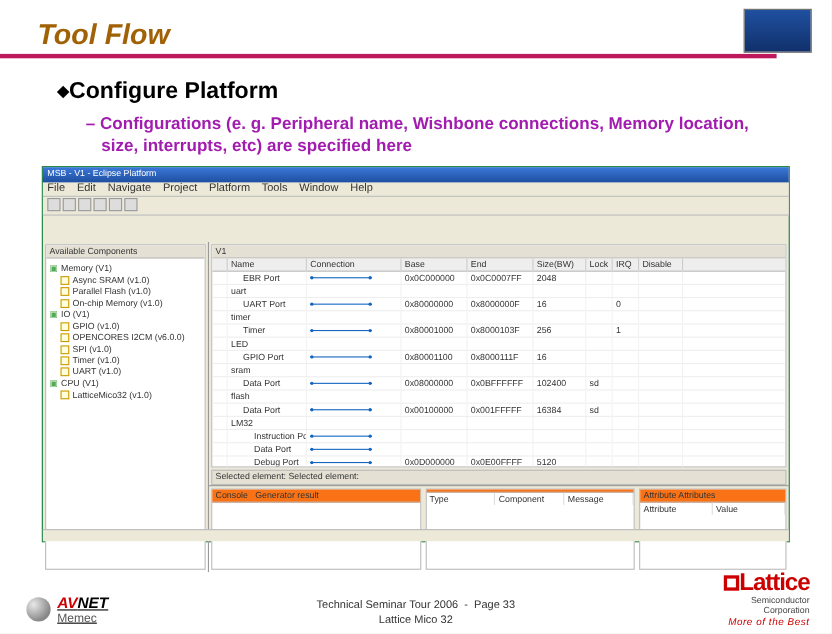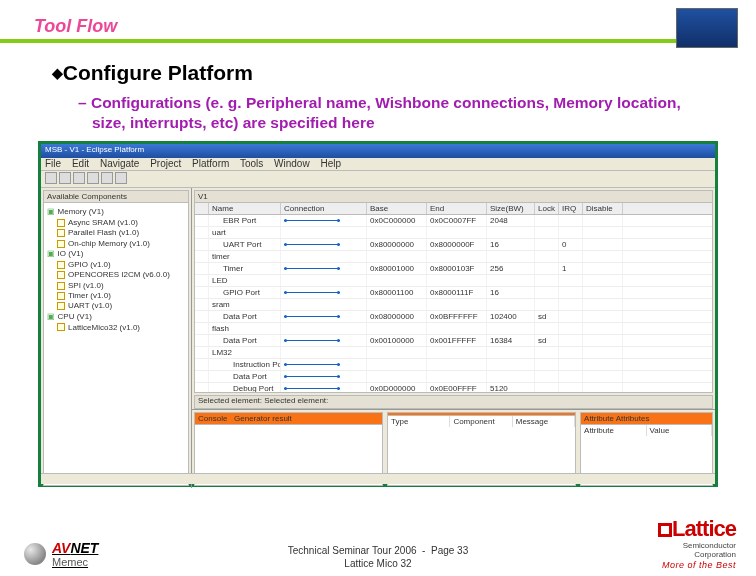--- a/index.html
+++ b/index.html
@@ -1,30 +1,30 @@
 <!DOCTYPE html>
 <html><head>
 <meta charset="utf-8">
 <style>
   body { margin:0; padding:0; width:756px; height:576px; font-family:Arial, sans-serif; background:#fff; overflow:hidden; }
   .slide { width:756px; height:576px; position:relative; box-sizing:border-box; padding:16px 0 0 0; }
-  .title { font-size:18px; font-weight:bold; font-style:italic; color:#ec4899; padding:0 0 2px 34px; border-bottom:4px solid #84cc16; margin-right:50px;}
+  .title { font-size:26px; font-weight:bold; font-style:italic; color:#a16207; padding:0 0 2px 34px; border-bottom:4px solid #be185d; margin-right:50px;}
   .logo-top { position:absolute; top:8px; right:18px; width:60px; height:38px; background:linear-gradient(180deg,#2050a0,#10306a); border:1px solid #666; }
   .content { padding:18px 40px 0 52px; }
   .b1 { font-size:21px; font-weight:bold; color:#000; margin-bottom:8px; }
   .b1::before { content:"\25C6 "; font-size:14px; position:relative; top:-2px;}
   .b2 { font-size:15.5px; font-weight:bold; color:#a21caf; margin:0 0 8px 26px; text-indent:-14px; padding-left:14px; line-height:1.3;}
   .b2::before { content:"\2013  "; }
-  .shot { margin:4px 38px 0 38px; border:3px solid #15803d; height:340px; background:#ece9d8; position:relative; font-family:Tahoma,Arial; font-size:8px; color:#333; }
+  .shot { margin:4px 38px 0 38px; border:1px solid #15803d; height:340px; background:#ece9d8; position:relative; font-family:Tahoma,Arial; font-size:8px; color:#333; }
   .titlebar { height:14px; background:linear-gradient(180deg,#3b78d8,#1e4ea0); color:#fff; font-size:8px; padding:1px 4px; box-sizing:border-box; }
   .menubar { height:12px; background:#ece9d8; border-bottom:1px solid #bbb; padding:0 4px; font-size:10px; color:#333; }
   .menubar span { margin-right:8px; }
   .toolbar { height:14px; background:#ece9d8; border-bottom:1px solid #bbb; padding:1px 4px; }
   .toolbar .t-item { display:inline-block; width:10px; height:10px; background:#ddd; border:1px solid #999; margin-right:2px; vertical-align:middle;}
-  .workarea { display:flex; height:calc(100% - 40px); }
+  .workarea { display:flex; height:calc(100% - 40px);margin-top:24px; }
   .left-pane { width:150px; border-right:1px solid #999; display:flex; flex-direction:column;}
   .left-top { flex:1; background:#fff; border:1px solid #bbb; margin:2px; font-size:8px; overflow:hidden;}
   .lp-head { background:#e4e0d4; border-bottom:1px solid #bbb; padding:1px 3px; font-size:8px;}
   .tree { padding:4px 3px; line-height:1.3;}
   .tree .n { white-space:nowrap; }
   .tree .n::before { content:""; display:inline-block; width:6px; height:6px; border:1px solid #c90; background:#ffd; margin-right:3px; vertical-align:middle;}
   .tree .i1 { padding-left:10px;}
   .tree .box::before { content:"\25A3"; border:none; background:none; width:auto; height:auto; font-size:8px; color:#5a5;}
   .right-pane { flex:1; display:flex; flex-direction:column;}
   .grid { flex:1; background:#fff; border:1px solid #bbb; margin:2px; overflow:hidden;}

